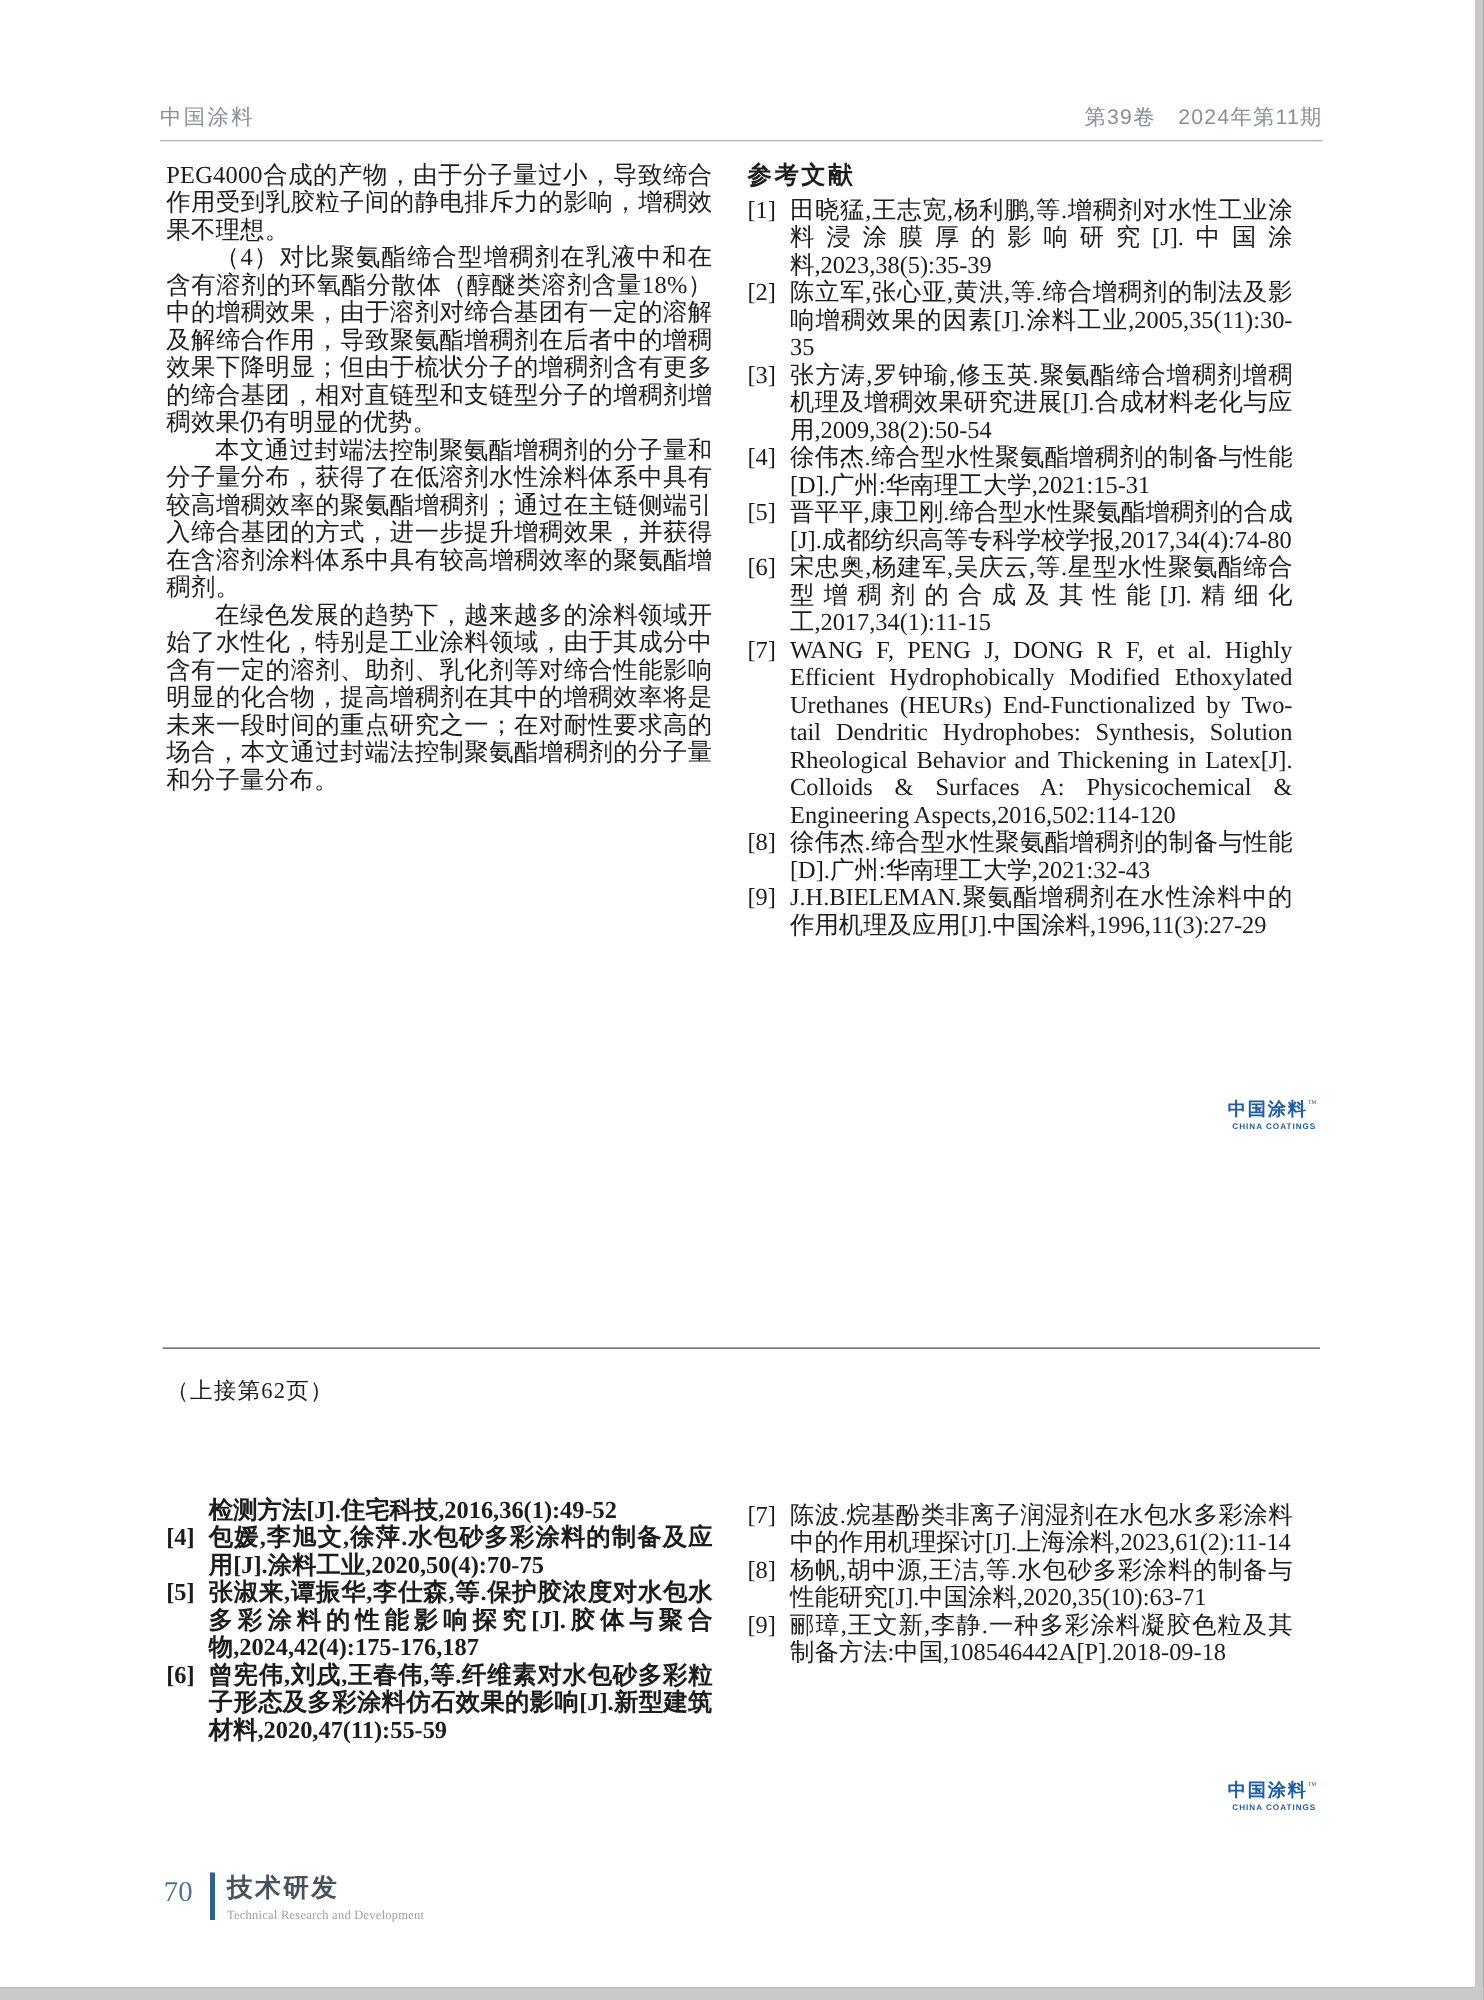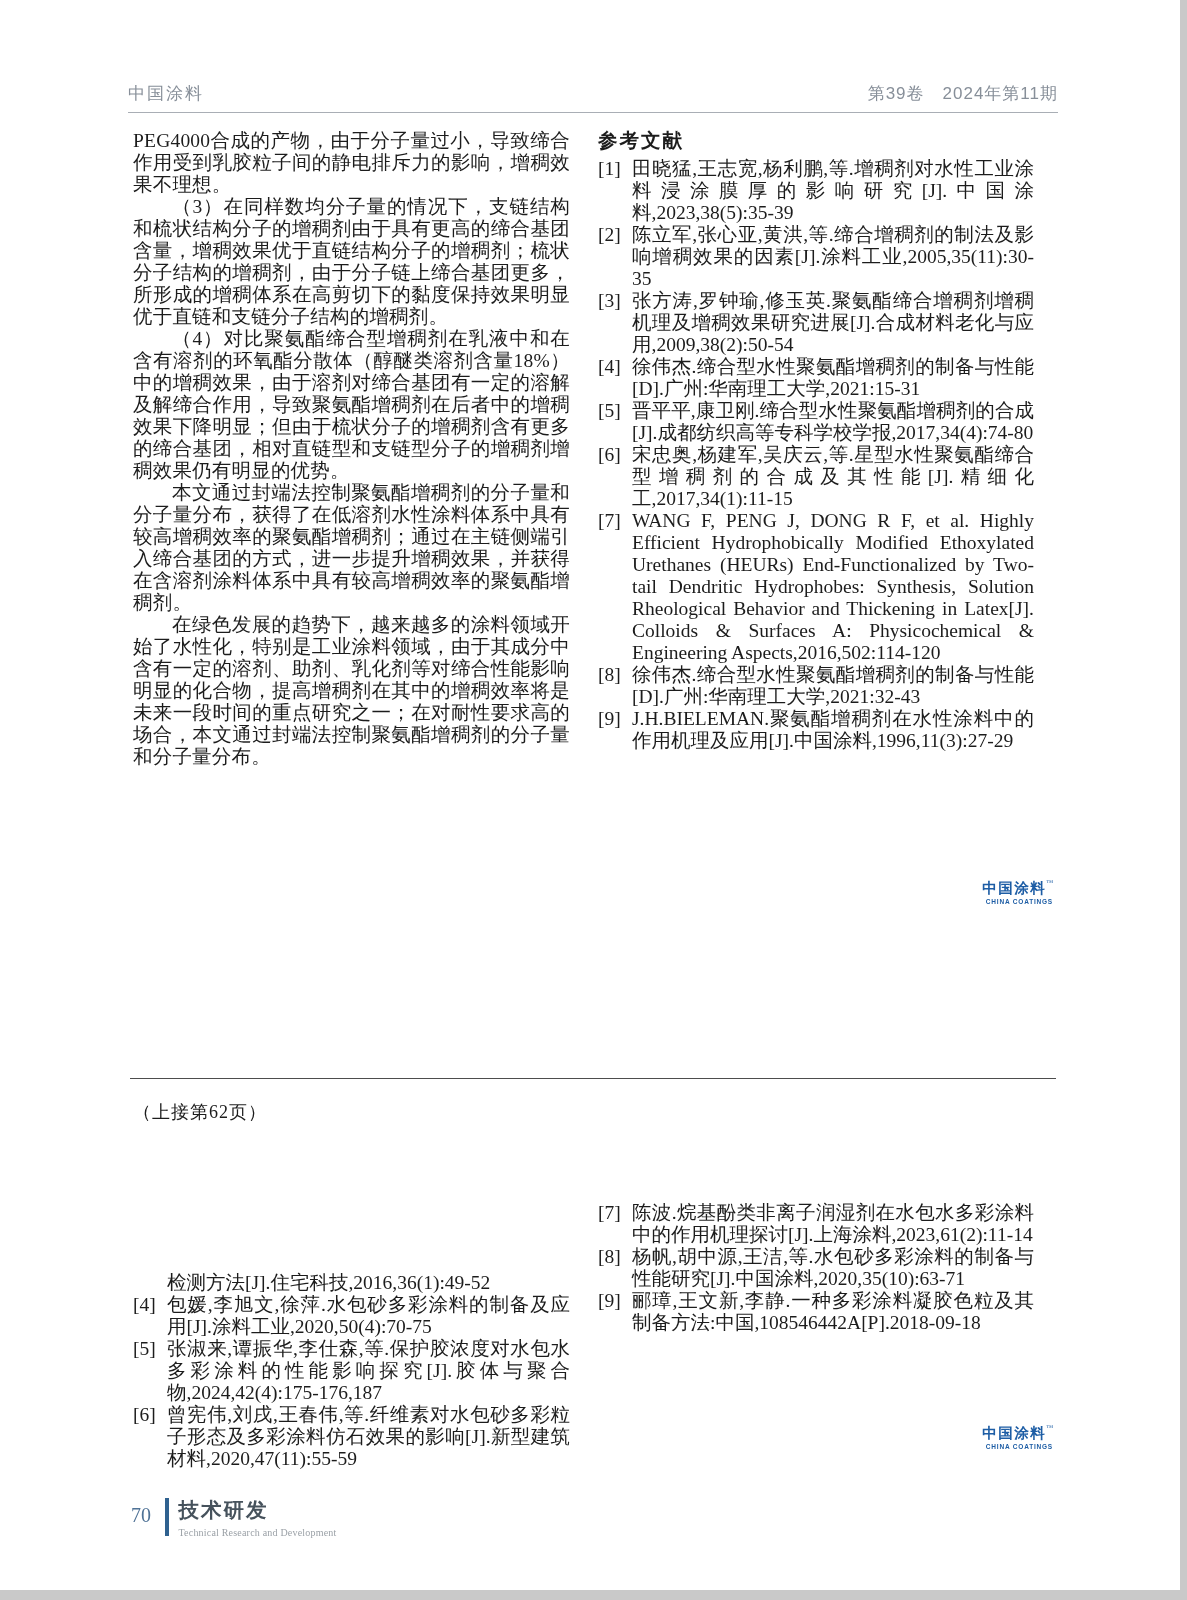--- a/index.html
+++ b/index.html
@@ -54,27 +54,27 @@
   .logo .tm { font-size:7px; vertical-align:top; color:#1d5da5; }
   .logo .en {
     color:#1d5da5; font-size:6.5px; letter-spacing:0.8px; margin-top:3px;
     font-family:"Liberation Sans","DejaVu Sans",sans-serif; font-weight:bold;
   }
 
   
   .divider { position:absolute; left:130px; top:1078px; width:926px; border-top:1.5px solid #4d4d4d; }
   .continued-note { position:absolute; left:133px; top:1100px; font-size:18px; color:#1c1c1c; letter-spacing:1px; }
 
-  .bottom-left  { left:133px; top:1272px; }
+  .bottom-left  { left:133px; top:1198px;font-weight:bold; }
   .bottom-right { left:598px; top:1202px; width:436px; }
 
   
   .footer { position:absolute; left:131px; top:1496px; display:flex; align-items:stretch; }
   .page-num {
-    font-size:20px; color:#4f7296; align-self:flex-end;
+    font-size:23px; color:#4f7296; align-self:flex-end;
     padding-right:14px; line-height:1.1; padding-bottom:12px;
   }
   .footer-bar { width:3.5px; background:#2f618f; margin:2px 0; }
   .footer-titles { padding-left:10px; display:flex; flex-direction:column; justify-content:center; }
   .footer-cn {
     font-size:20.5px; font-weight:bold; color:#46525c; letter-spacing:2px;
     font-family:"Liberation Sans","DejaVu Sans",sans-serif;
   }
   .footer-en { font-size:10px; color:#9aa0a6; margin-top:3px; letter-spacing:0.2px; }
 
@@ -89,21 +89,20 @@
   <div class="page">
 
     <div class="header">
       <span class="journal">中国涂料</span>
       <span class="issue">第39卷　2024年第11期</span>
     </div>
 
     <div class="col col-left">
   <p class="para no-indent">PEG4000合成的产物，由于分子量过小，导致缔合作用受到乳胶粒子间的静电排斥力的影响，增稠效果不理想。</p>
 
-  <p class="para">（3）在同样数均分子量的情况下，支链结构和梳状结构分子的增稠剂由于具有更高的缔合基团含量，增稠效果优于直链结构分子的增稠剂；梳状分子结构的增稠剂，由于分子链上缔合基团更多，所形成的增稠体系在高剪切下的黏度保持效果明显优于直链和支链分子结构的增稠剂。</p>
 
   <p class="para">（4）对比聚氨酯缔合型增稠剂在乳液中和在含有溶剂的环氧酯分散体（醇醚类溶剂含量18%）中的增稠效果，由于溶剂对缔合基团有一定的溶解及解缔合作用，导致聚氨酯增稠剂在后者中的增稠效果下降明显；但由于梳状分子的增稠剂含有更多的缔合基团，相对直链型和支链型分子的增稠剂增稠效果仍有明显的优势。</p>
 
   <p class="para">本文通过封端法控制聚氨酯增稠剂的分子量和分子量分布，获得了在低溶剂水性涂料体系中具有较高增稠效率的聚氨酯增稠剂；通过在主链侧端引入缔合基团的方式，进一步提升增稠效果，并获得在含溶剂涂料体系中具有较高增稠效率的聚氨酯增稠剂。</p>
 
   <p class="para">在绿色发展的趋势下，越来越多的涂料领域开始了水性化，特别是工业涂料领域，由于其成分中含有一定的溶剂、助剂、乳化剂等对缔合性能影响明显的化合物，提高增稠剂在其中的增稠效率将是未来一段时间的重点研究之一；在对耐性要求高的场合，本文通过封端法控制聚氨酯增稠剂的分子量和分子量分布。</p>
 </div>
 
     <div class="col col-right">
       <p class="refs-title">参考文献</p>

